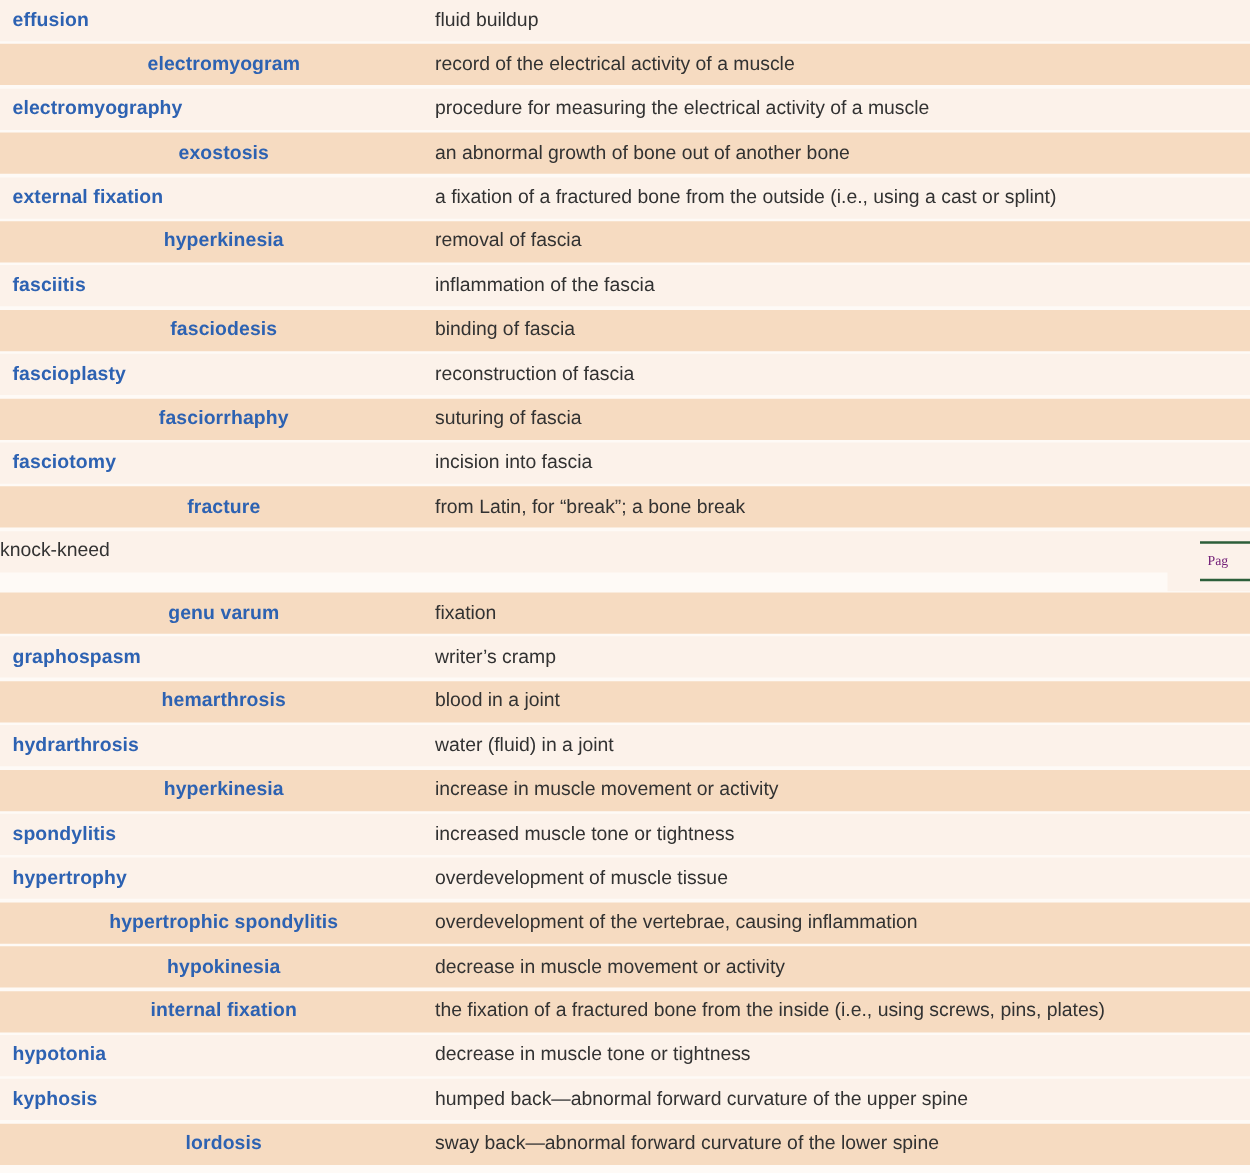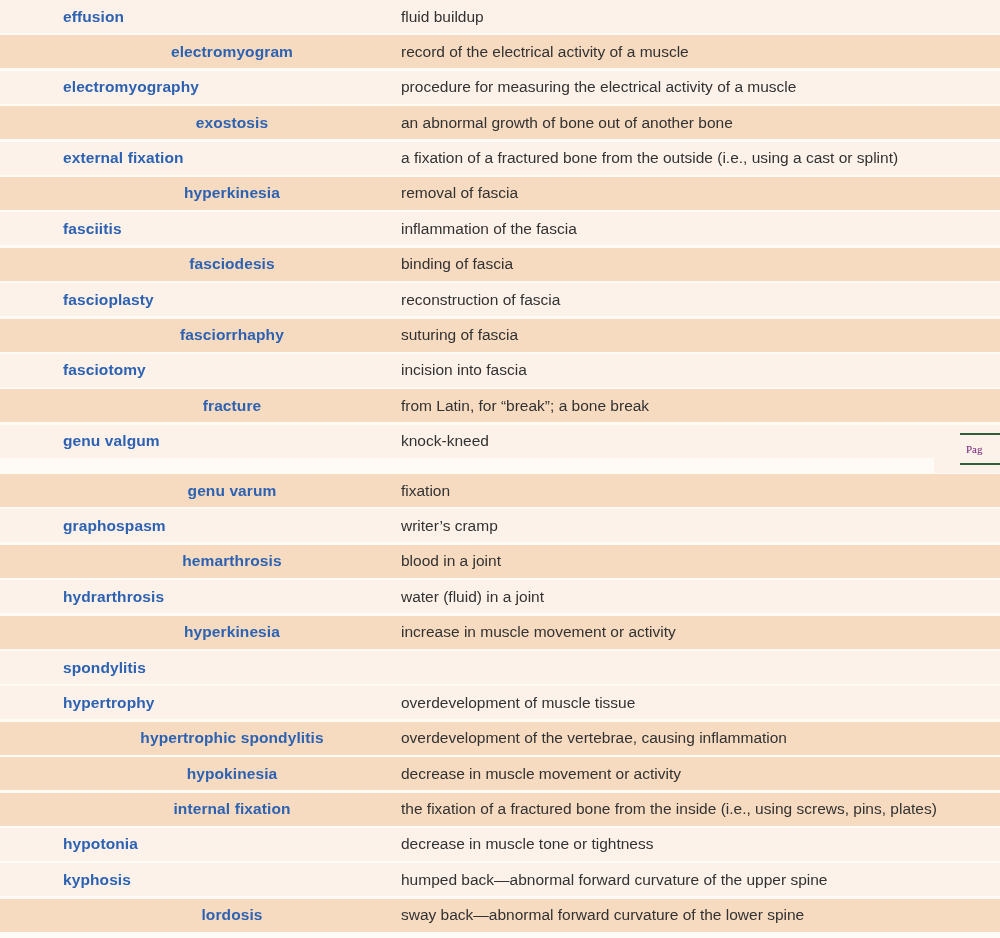--- a/index.html
+++ b/index.html
@@ -29,27 +29,26 @@
     display: flex;
     align-items: center;
     white-space: nowrap;
     overflow: hidden;
   }
   .row.light { background: var(--row-light, #fcf2ea); }
   .row.dark  { background: var(--row-dark,  #f6dbc1); text-align: center; }
   .term {
     flex: none;
     width: 338px;
-    padding-left: 20px;
+    padding-left: 10px;
     font-size: 15.5px;
     font-weight: 700;
     color: var(--term-color, #2d62b2);
     letter-spacing: 0.1px;
     cursor: pointer;
-    margin-left: 43px;
   }
   .def {
     font-size: 15.5px;
     color: var(--def-color, #323232);
   }
   .page-break-gap { height: 14px; }
   .page-marker {
     position: absolute;
     left: 934px;
     top: 429px;
@@ -122,21 +121,20 @@
   </div>
       <div class="row light">
     <span class="term">fasciotomy</span>
     <span class="def">incision into fascia</span>
   </div>
       <div class="row dark">
     <span class="term">fracture</span>
     <span class="def">from Latin, for “break”; a bone break</span>
   </div>
       <div class="row light">
-    <span class="term">genu valgum</span>
     <span class="def">knock-kneed</span>
   </div>
       <div class="page-break-gap"></div>
       <div class="row dark">
     <span class="term">genu varum</span>
     <span class="def">fixation</span>
   </div>
       <div class="row light">
     <span class="term">graphospasm</span>
     <span class="def">writer’s cramp</span>
@@ -148,20 +146,21 @@
       <div class="row light">
     <span class="term">hydrarthrosis</span>
     <span class="def">water (fluid) in a joint</span>
   </div>
       <div class="row dark">
     <span class="term">hyperkinesia</span>
     <span class="def">increase in muscle movement or activity</span>
   </div>
       <div class="row light">
     <span class="term">spondylitis</span>
+    <span class="def">increased muscle tone or tightness</span>
   </div>
       <div class="row light">
     <span class="term">hypertrophy</span>
     <span class="def">overdevelopment of muscle tissue</span>
   </div>
       <div class="row dark">
     <span class="term">hypertrophic spondylitis</span>
     <span class="def">overdevelopment of the vertebrae, causing inflammation</span>
   </div>
       <div class="row dark">

